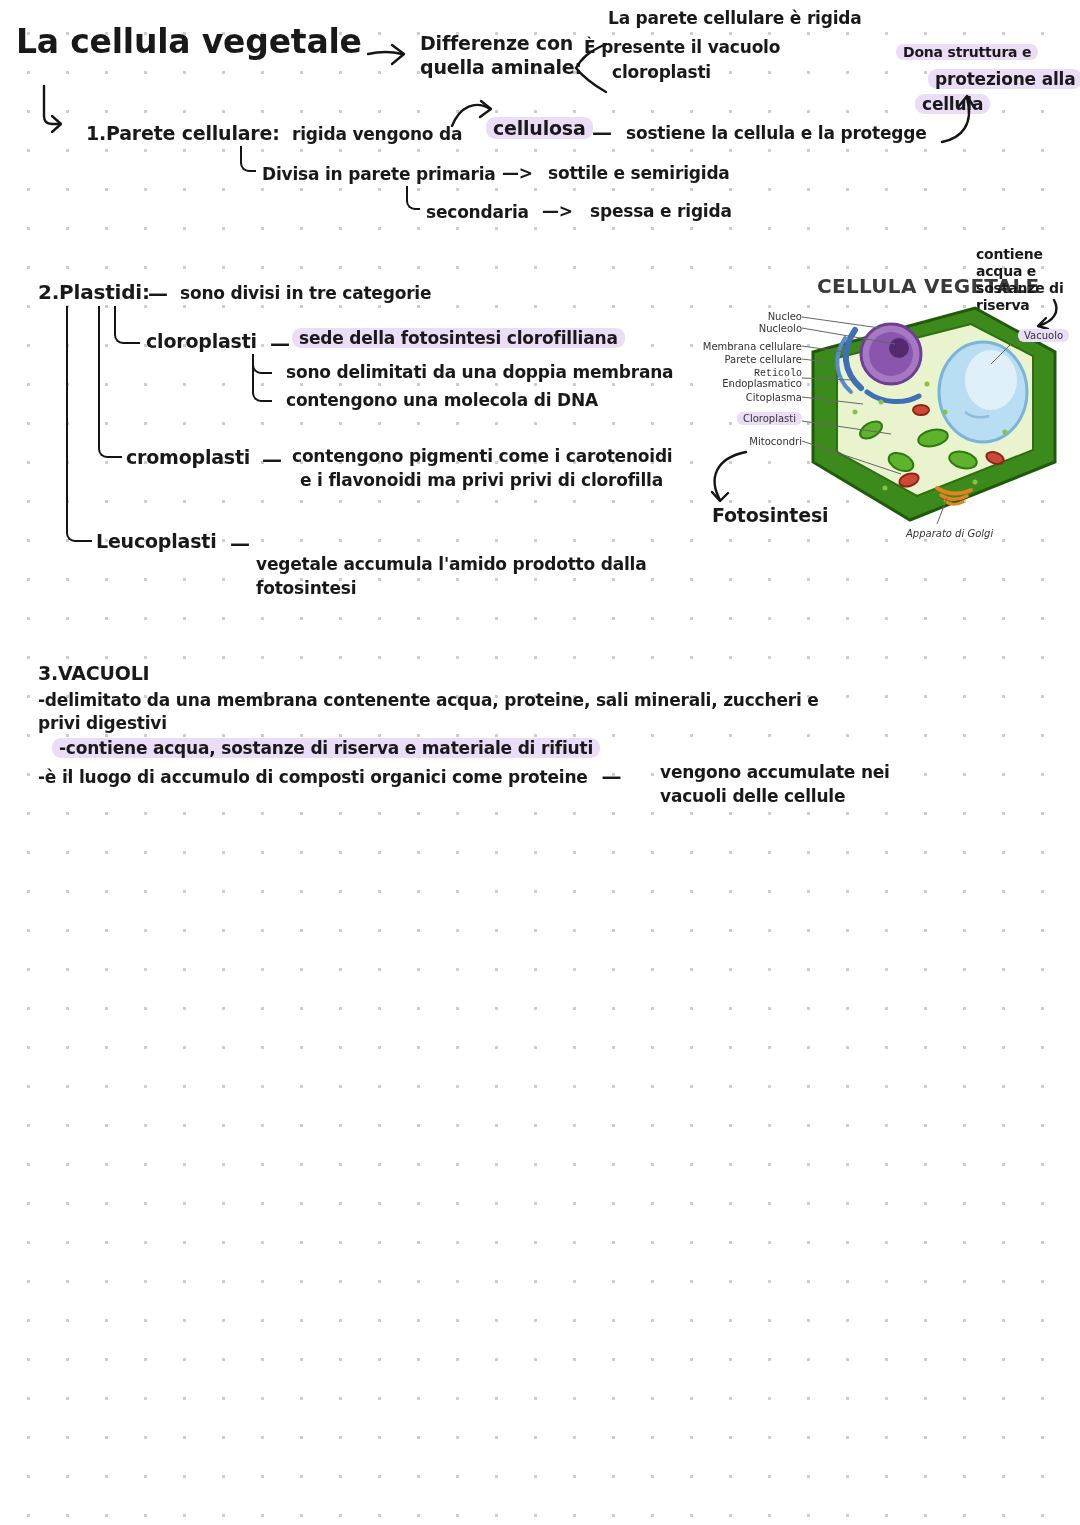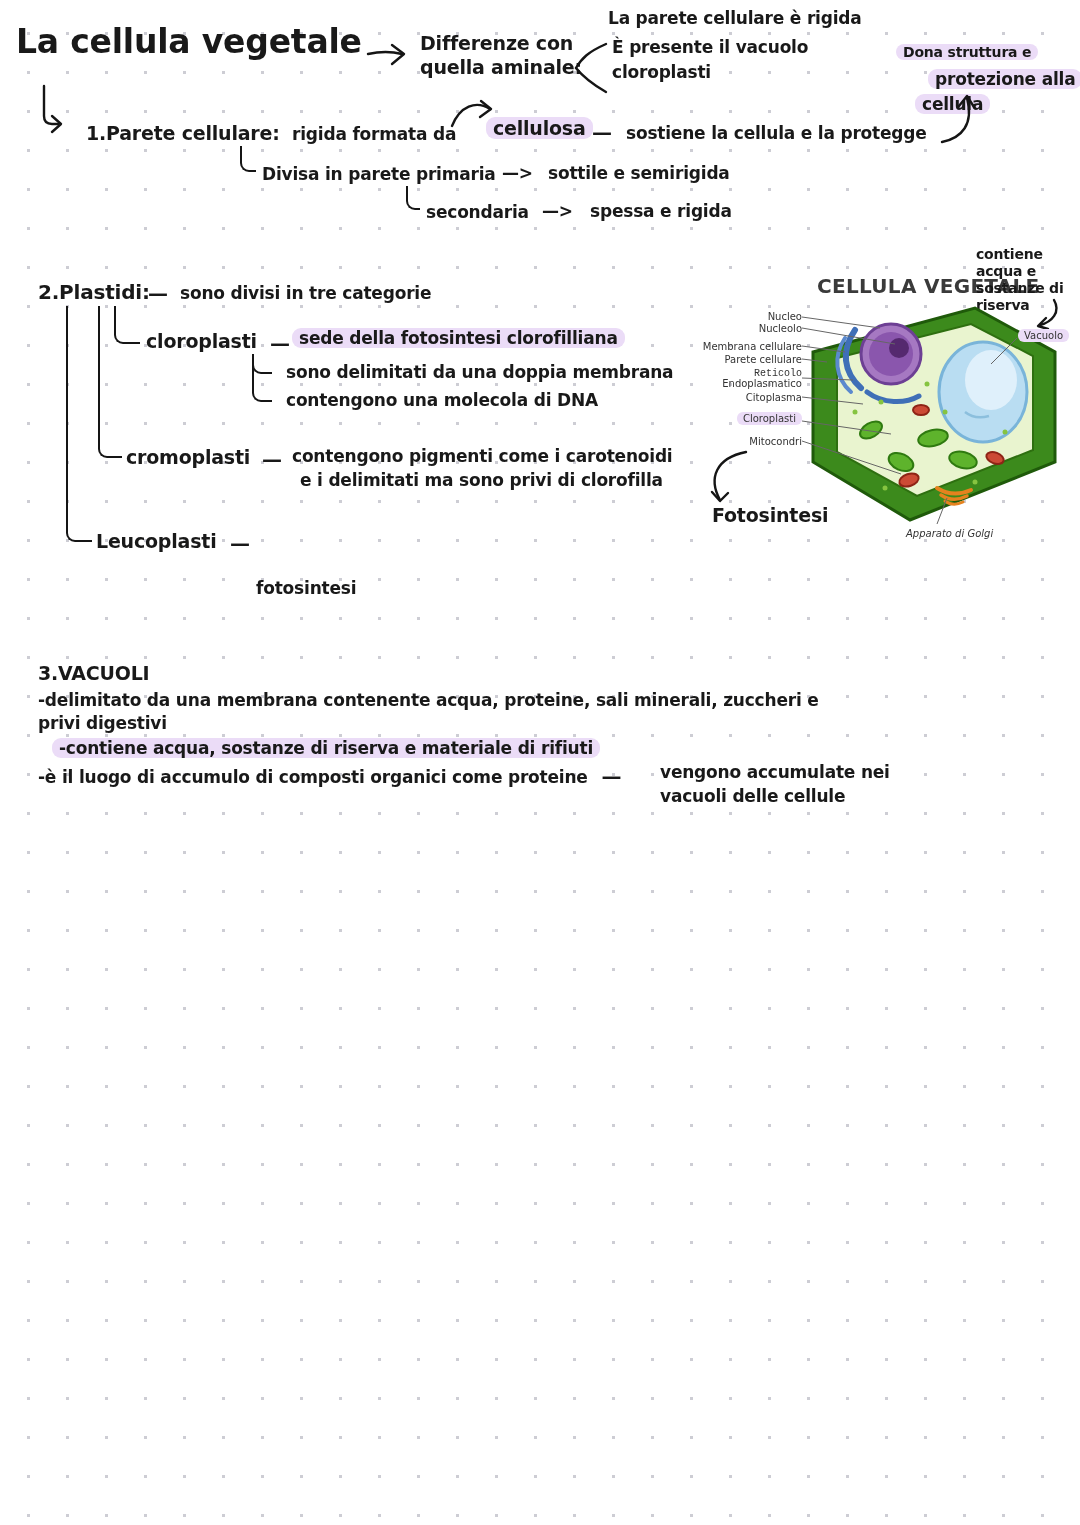--- a/index.html
+++ b/index.html
@@ -29,35 +29,35 @@
     <path d="M2,16 Q20,12 36,16"></path>
       <path d="M26,7 L38,16 L26,26"></path>
   </svg>
   <div class="t" style="left:420px;top:32px;font-size:19px;">Differenze con</div>
   <div class="t" style="left:420px;top:56px;font-size:19px;">quella aminale:</div>
   <svg class="arrow" style="left:572px;top:40px" width="36" height="56">
     <path d="M34,4 C16,12 10,18 4,28"></path>
       <path d="M4,28 C12,38 20,44 34,52"></path>
   </svg>
   <div class="t" style="left:608px;top:8px;font-size:17px;">La parete cellulare è rigida</div>
-  <div class="t" style="left:612px;top:37px;font-size:17px;">È presente il vacuolo</div>
+  <div class="t" style="left:584px;top:37px;font-size:17px;">È presente il vacuolo</div>
   <div class="t" style="left:612px;top:62px;font-size:17px;">cloroplasti</div>
 
   <div class="t" style="left:896px;top:44px;font-size:14px;"><span class="hl">Dona struttura e</span></div>
   <div class="t" style="left:896px;top:69px;font-size:17px;padding-left:32px;"><span class="hl">protezione alla</span></div>
   <div class="t" style="left:915px;top:94px;font-size:17px;"><span class="hl">cellula</span></div>
 
   <svg class="arrow" style="left:40px;top:84px" width="30" height="50">
     <path d="M4,2 L4,32 Q4,40 12,40 L18,40"></path>
       <path d="M12,32 L21,40 L12,48"></path>
   </svg>
 
   <div class="t" style="left:86px;top:122px;font-size:19px;">
     <span>1.Parete cellulare:</span>
-    <span style="font-size:17px;margin-left:6px;">rigida formata da</span>
+    <span style="font-size:17px;margin-left:6px;">rigida vengono da</span>
   </div>
   <svg class="arrow" style="left:448px;top:96px" width="46" height="32">
     <path d="M4,30 C12,10 28,4 42,13"></path>
       <path d="M33,5 L43,13 L32,21"></path>
   </svg>
   <div class="t" style="left:486px;top:117px;font-size:19px;"><span class="hl">cellulosa</span></div>
   <div class="t" style="left:592px;top:120px;font-size:20px;">—</div>
   <div class="t" style="left:626px;top:123px;font-size:17px;">sostiene la cellula e la protegge</div>
   <svg class="arrow" style="left:938px;top:92px" width="44" height="54">
     <path d="M4,50 C24,46 36,32 29,6"></path>
@@ -86,24 +86,25 @@
   <div class="t" style="left:270px;top:331px;font-size:20px;">—</div>
   <div class="t" style="left:292px;top:328px;font-size:17px;"><span class="hl">sede della fotosintesi clorofilliana</span></div>
   <div class="elbow" style="left:252px;top:354px;width:20px;height:20px;"></div>
   <div class="elbow" style="left:252px;top:354px;width:20px;height:48px;"></div>
   <div class="t" style="left:286px;top:362px;font-size:17px;">sono delimitati da una  doppia membrana</div>
   <div class="t" style="left:286px;top:390px;font-size:17px;">contengono una molecola di DNA</div>
 
   <div class="t" style="left:126px;top:446px;font-size:19px;">cromoplasti</div>
   <div class="t" style="left:262px;top:447px;font-size:20px;">—</div>
   <div class="t" style="left:292px;top:446px;font-size:17px;">contengono pigmenti come i carotenoidi</div>
-  <div class="t" style="left:300px;top:470px;font-size:17px;">e i delimitati ma sono privi di clorofilla</div>
+  <div class="t" style="left:300px;top:470px;font-size:17px;">e i flavonoidi ma privi privi di clorofilla</div>
 
   <div class="t" style="left:96px;top:530px;font-size:19px;">Leucoplasti</div>
   <div class="t" style="left:230px;top:531px;font-size:20px;">—</div>
+  <div class="t" style="left:256px;top:554px;font-size:17px;">vegetale accumula  l'amido prodotto dalla</div>
   <div class="t" style="left:256px;top:578px;font-size:17px;">fotosintesi</div>
 
   <svg class="arrow" style="left:704px;top:448px" width="46" height="58">
     <path d="M42,4 C12,10 4,30 16,52"></path>
       <path d="M8,44 L16,53 L24,45"></path>
   </svg>
   <div class="t" style="left:712px;top:504px;font-size:19px;">Fotosintesi</div>
 
   <div class="t" style="left:800px;top:274px;font-size:20px;color:#3a3a3a;letter-spacing:0.3px;margin-left:17px;">CELLULA VEGETALE</div>
 

